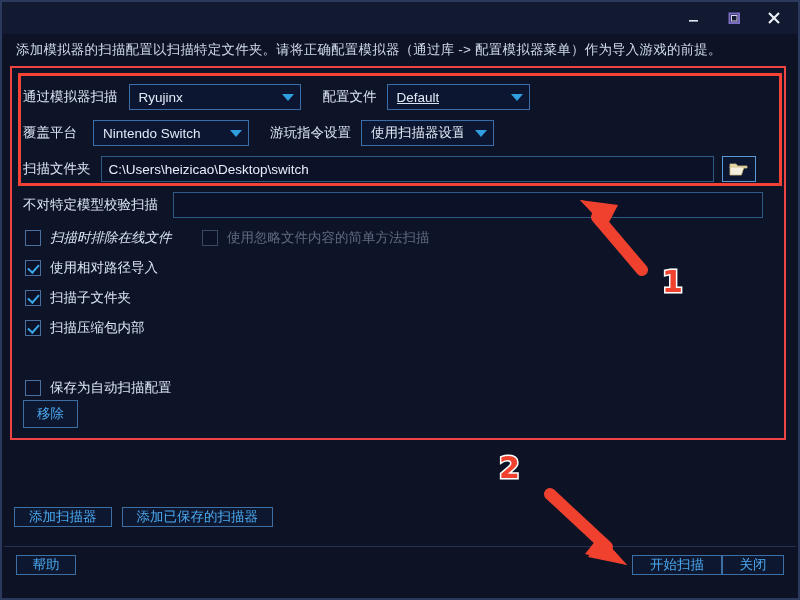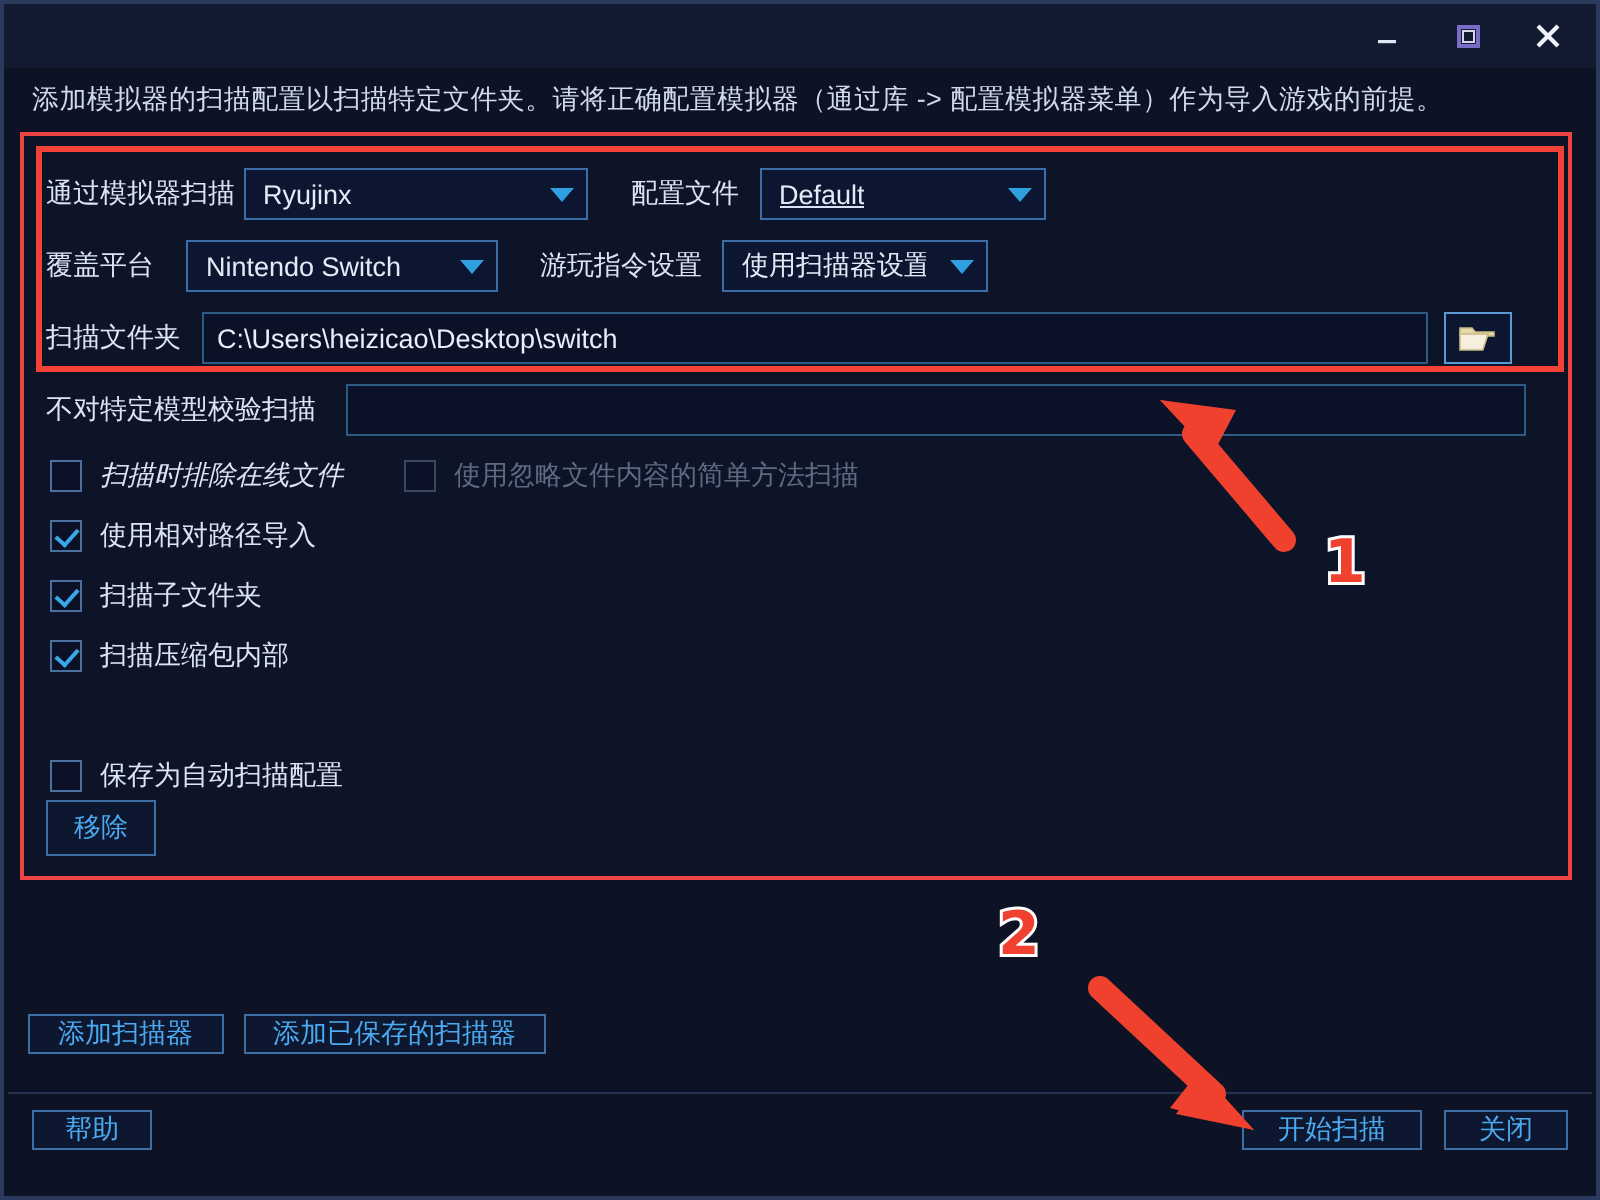--- a/index.html
+++ b/index.html
@@ -226,21 +226,20 @@
     position: absolute;
     left: 14px;
     top: 553px;
     width: 60px;
   }
   #bottom-right {
     position: absolute;
     right: 14px;
     top: 553px;
     display: flex;
-    gap: 11px;
   }
   #start-scan-button { width: 90px; }
   #close-button { width: 62px; }
 
   
   #annotations {
     position: absolute;
     inset: 0;
     pointer-events: none;
   }
@@ -281,21 +280,21 @@
   </div>
 
   <div id="description">添加模拟器的扫描配置以扫描特定文件夹。请将正确配置模拟器（通过库 -&gt; 配置模拟器菜单）作为导入游戏的前提。</div>
 
   <div id="scanner-panel">
 
     <div id="red-highlight"></div>
 
     <div class="form-row" style="left:11px; top:16px;">
       <span class="flabel">通过模拟器扫描</span>
-      <div class="combo" style="width:172px; margin-left:4px;">
+      <div class="combo" style="width:172px; margin-left:11px;">
         <span class="cval">Ryujinx</span>
         <span class="caret"></span>
       </div>
       <span class="flabel" style="margin-left:22px;">配置文件</span>
       <div class="combo" style="width:143px; margin-left:10px;text-decoration:underline;">
         <span class="cval">Default</span>
         <span class="caret"></span>
       </div>
     </div>
 

